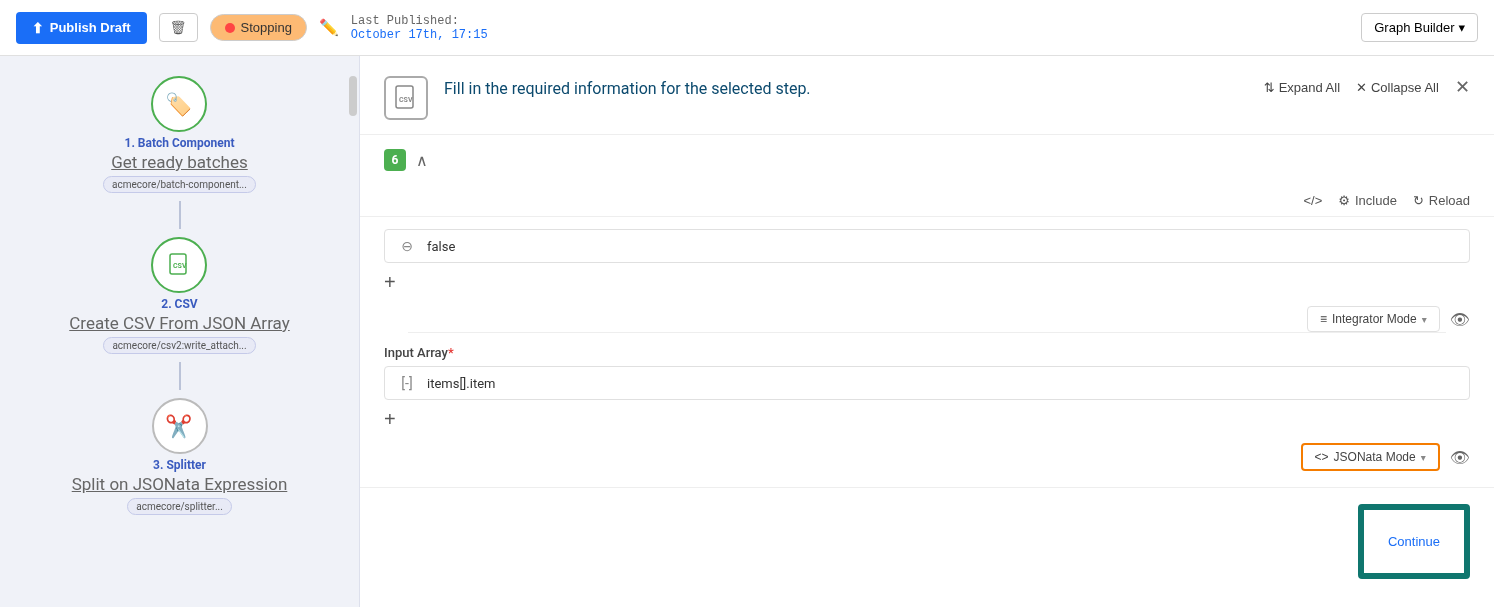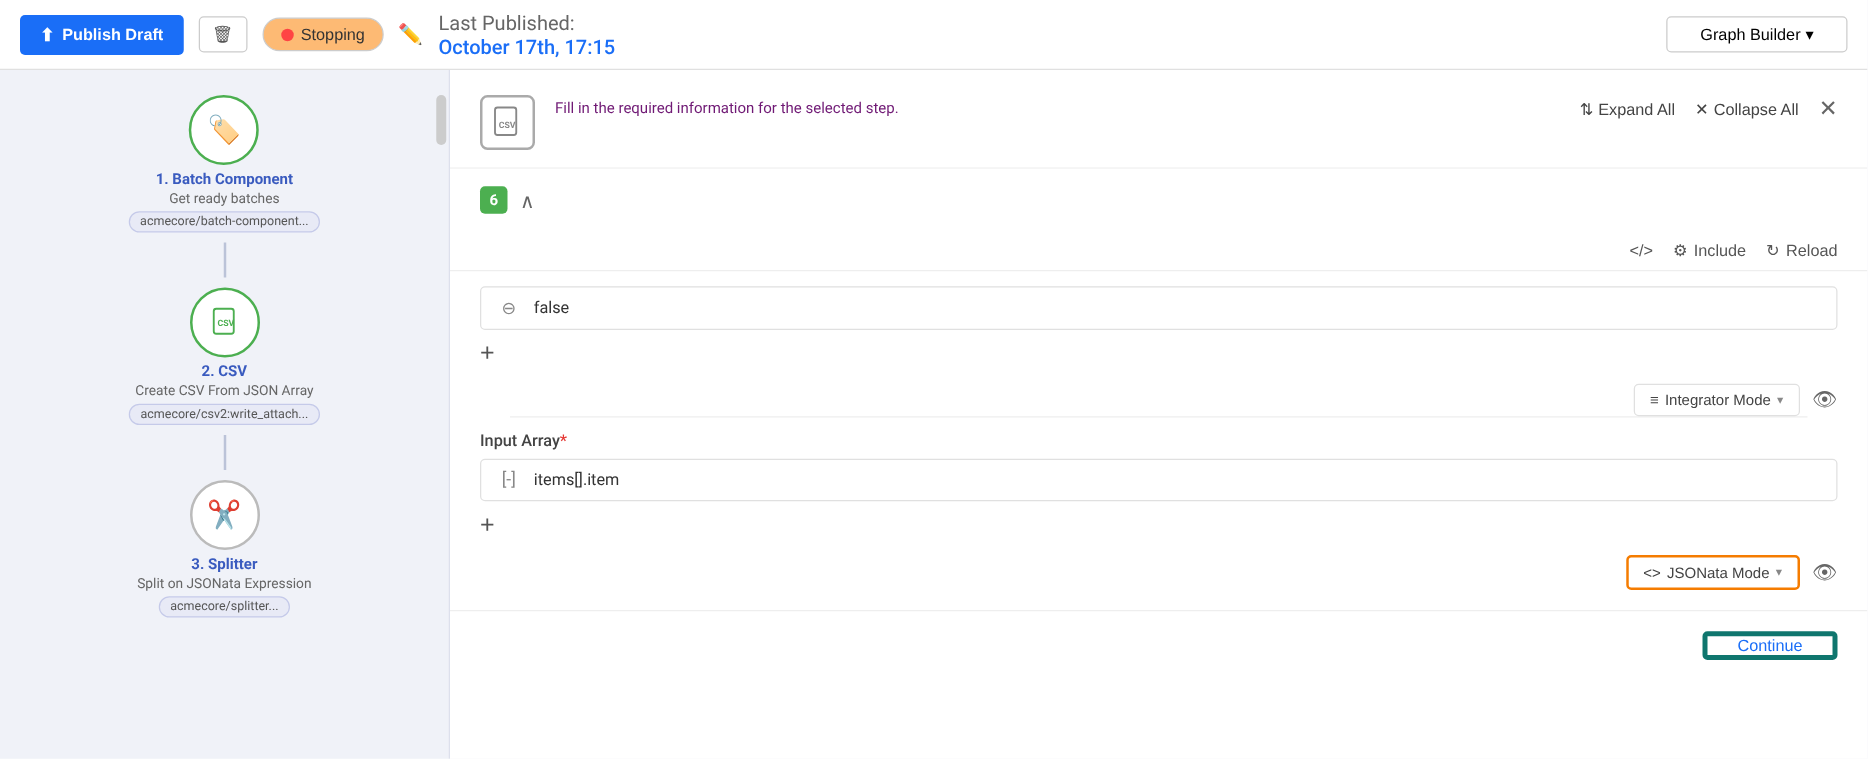--- a/index.html
+++ b/index.html
@@ -53,35 +53,36 @@
     .edit-icon-btn {
       background: none;
       border: none;
       cursor: pointer;
       color: #1a6ef7;
       font-size: 16px;
     }
     .last-published {
       display: flex;
       flex-direction: column;
-      font-size: 16px;
+      font-size: 12px;
+      font-family: Liberation Mono, monospace;
     }
     .last-published-label { color: #666; }
     .last-published-date { color: #1a6ef7; font-weight: 500; }
     .topbar-right {
       margin-left: auto;
       display: flex;
       align-items: center;
       gap: 6px;
     }
     .graph-builder-btn {
       background: #fff;
       border: 1px solid #ccc;
       border-radius: 4px;
-      padding: 6px 26px;
+      padding: 6px 12px;
       font-size: 13px;
       cursor: pointer;
       display: flex;
       align-items: center;
       gap: 4px;
     }
 
     
     .main-layout {
       display: flex;
@@ -131,21 +132,21 @@
       display: flex;
       align-items: center;
       justify-content: center;
       font-size: 22px;
       cursor: pointer;
     }
     .node-circle.green { border-color: #4caf50; color: #4caf50; }
     .node-circle.green-active { border-color: #4caf50; color: #4caf50; background: #fff; }
     .node-circle.scissors { border-color: #bbb; color: #aaa; }
     .node-label { font-size: 12px; font-weight: 700; color: #3a5bbf; margin-top: 4px; text-align: center; }
-    .node-sublabel { font-size: 11px; color: #666; text-align: center; margin-top: 2px; }
+    .node-sublabel { font-size: 17px; color: #666; text-align: center; margin-top: 2px; text-decoration: underline; }
     .node-tag {
       background: #e8eaf6;
       border: 1px solid #c5cae9;
       border-radius: 10px;
       font-size: 10px;
       color: #555;
       padding: 2px 8px;
       margin-top: 4px;
       max-width: 160px;
       overflow: hidden;
@@ -178,21 +179,21 @@
       border-radius: 6px;
       display: flex;
       align-items: center;
       justify-content: center;
       font-size: 18px;
       color: #555;
       flex-shrink: 0;
     }
     .config-title-block { flex: 1; }
     .config-title { font-size: 20px; font-weight: 600; color: #222; }
-    .config-subtitle { font-size: 12px; color: #701a75; margin-top: 3px; }
+    .config-subtitle { font-size: 16px; color: #0c4a6e; margin-top: 3px; }
     .config-actions {
       display: flex;
       align-items: center;
       gap: 16px;
       margin-left: auto;
     }
     .expand-all-btn, .collapse-all-btn {
       background: none;
       border: none;
       cursor: pointer;
@@ -325,25 +326,25 @@
       color: #666;
     }
 
     
     .continue-row {
       display: flex;
       justify-content: flex-end;
       padding: 16px 24px;
     }
     .continue-btn {
-      border: 4px solid #0f766e;
+      border: 6px solid #0f766e;
       background: #fff;
       color: #1a6ef7;
       border-radius: 4px;
-      padding: 0 24px;
+      padding: 24px 24px;
       font-size: 13px;
       cursor: pointer;
       font-weight: 500;
     }
 
     .divider-line { border: none; border-top: 1px solid #eee; margin: 0 24px; }
   </style>
 </head>
 <body>
 

